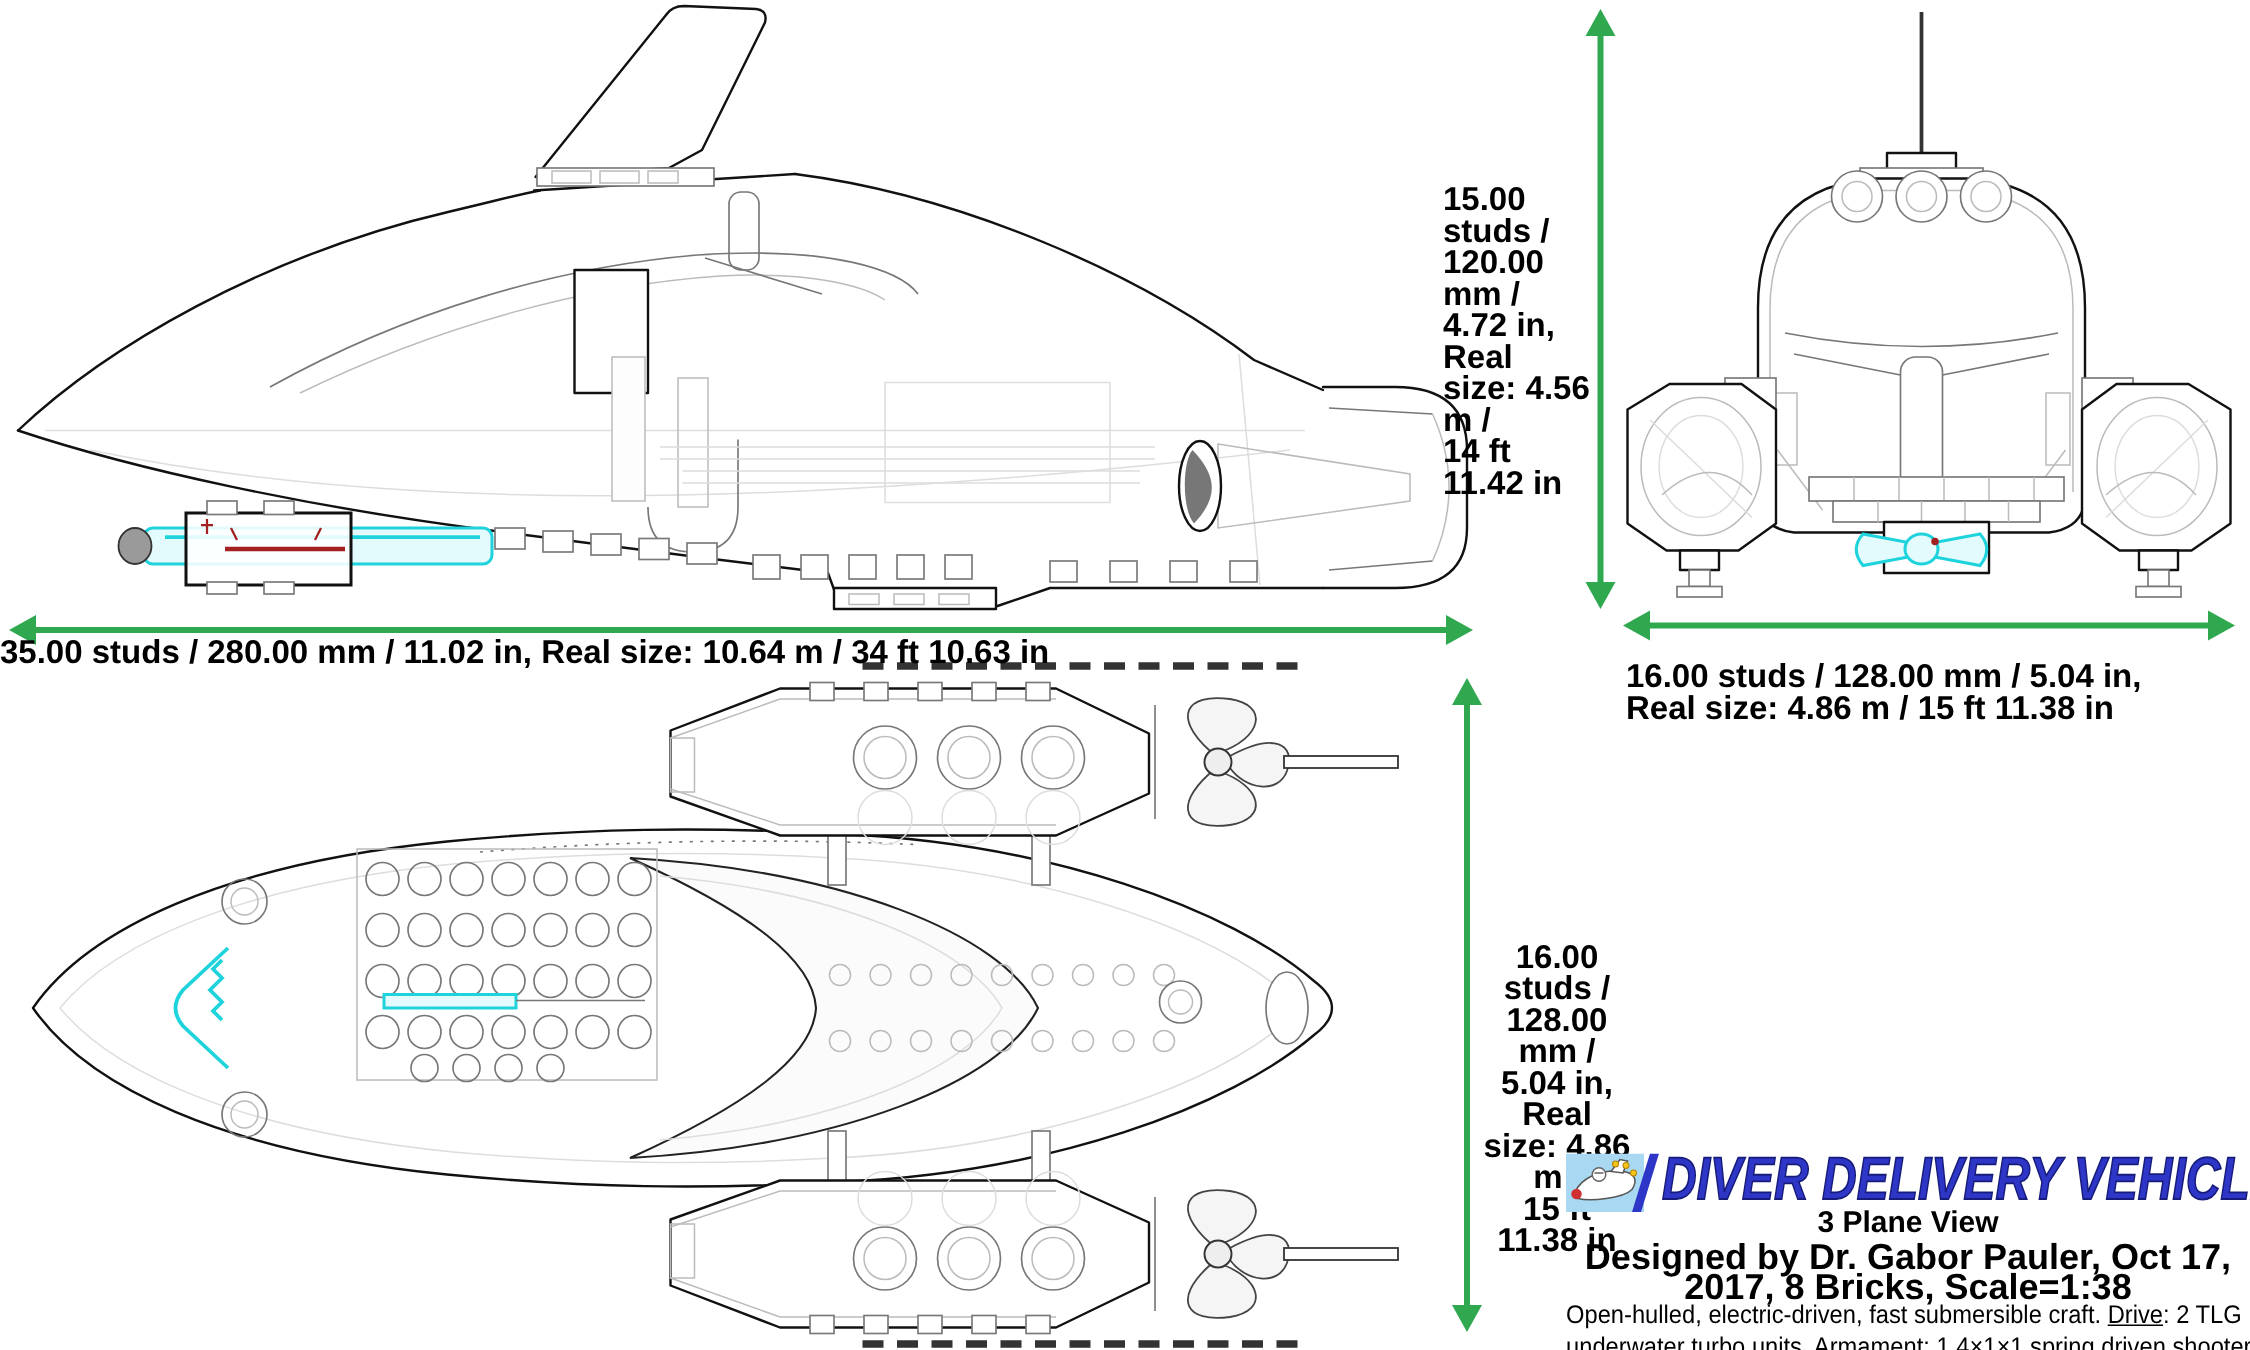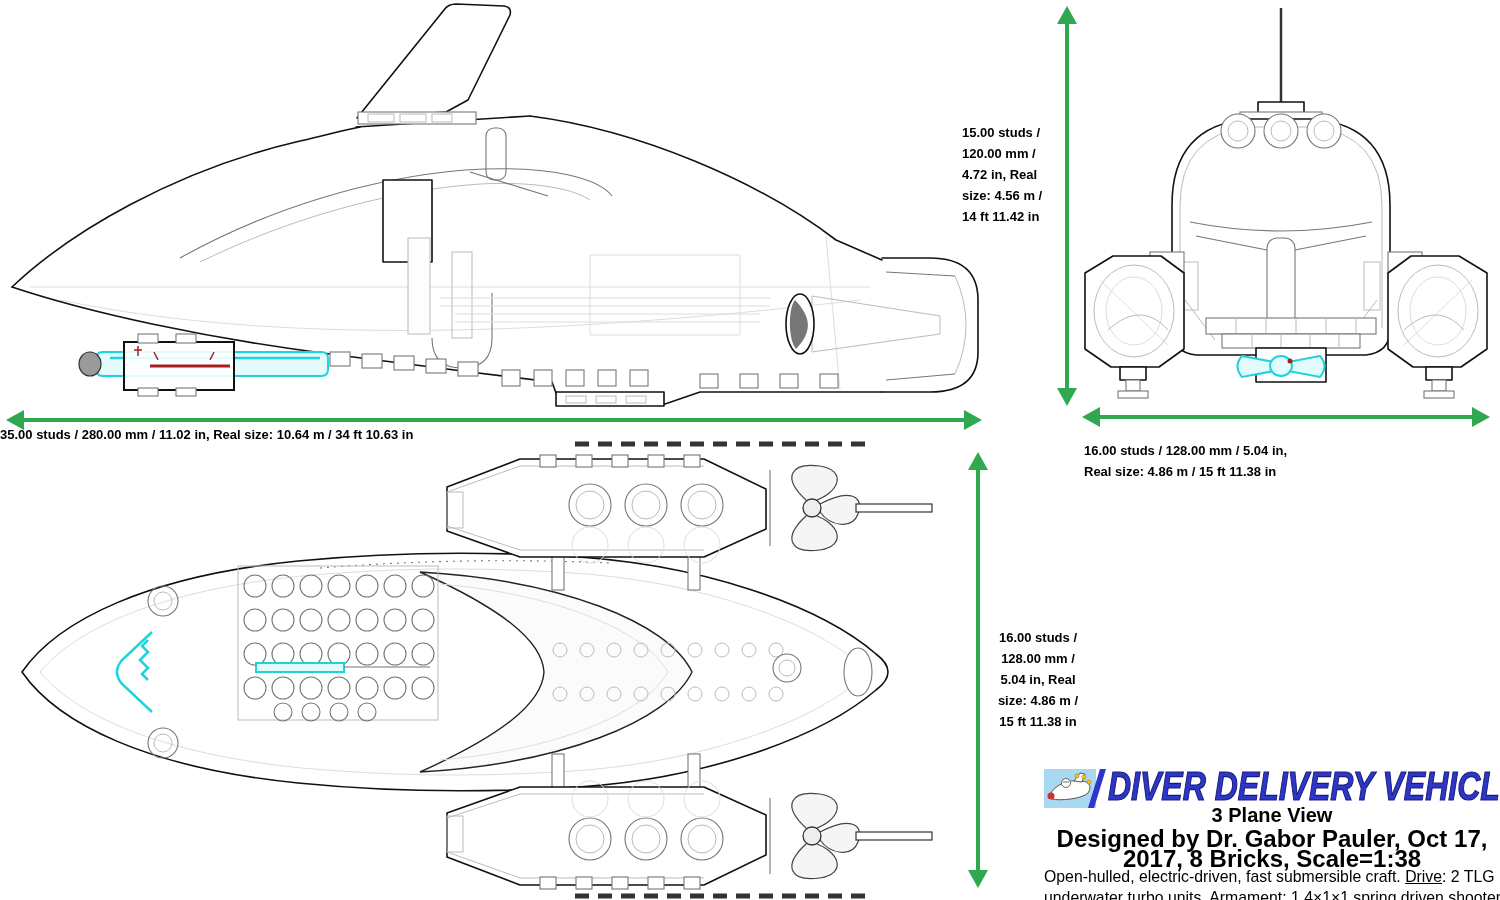--- a/index.html
+++ b/index.html
@@ -15,21 +15,21 @@
   .g1f{stroke:#777;stroke-width:1.1;fill:#fff;}
   .g2 {stroke:#bbb;stroke-width:1;fill:none;}
   .g2f{stroke:#bbb;stroke-width:1;fill:#fdfdfd;}
   .g3 {stroke:#ddd;stroke-width:1;fill:none;}
   .cy {stroke:#1fd3dc;stroke-width:2;fill:#e3fbfc;}
   .cyl{stroke:#1fd3dc;stroke-width:2.5;fill:none;}
   .red{stroke:#a32020;}
   .grn{stroke:#2fa84f;stroke-width:4;}
   .grnf{fill:#2fa84f;}
   
-  .dimlabel{position:absolute;font-weight:bold;font-size:13px;line-height:21px;white-space:pre-line;}
+  .dimlabel{position:absolute;font-weight:bold;font-size:22px;line-height:21px;white-space:pre-line;}
   .center{text-align:left;}
   
   .bigtitle{position:absolute;left:1108px;top:766px;font-size:40px;font-weight:bold;font-style:italic;
             white-space:nowrap;color:#2e36c8;-webkit-text-stroke:1.2px #171c7a;
             transform:scaleX(0.80);transform-origin:0 0;letter-spacing:0px;line-height:40px;}
   .subtitle{position:absolute;left:1044px;top:803px;width:456px;text-align:center;
             font-size:20px;font-weight:bold;line-height:24px;}
   .designer{position:absolute;left:1044px;top:829px;width:456px;text-align:center;
             font-size:24px;font-weight:bold;line-height:20px;white-space:pre-line;}
   .desc{position:absolute;left:1044px;top:867px;font-size:17px;line-height:20.5px;

